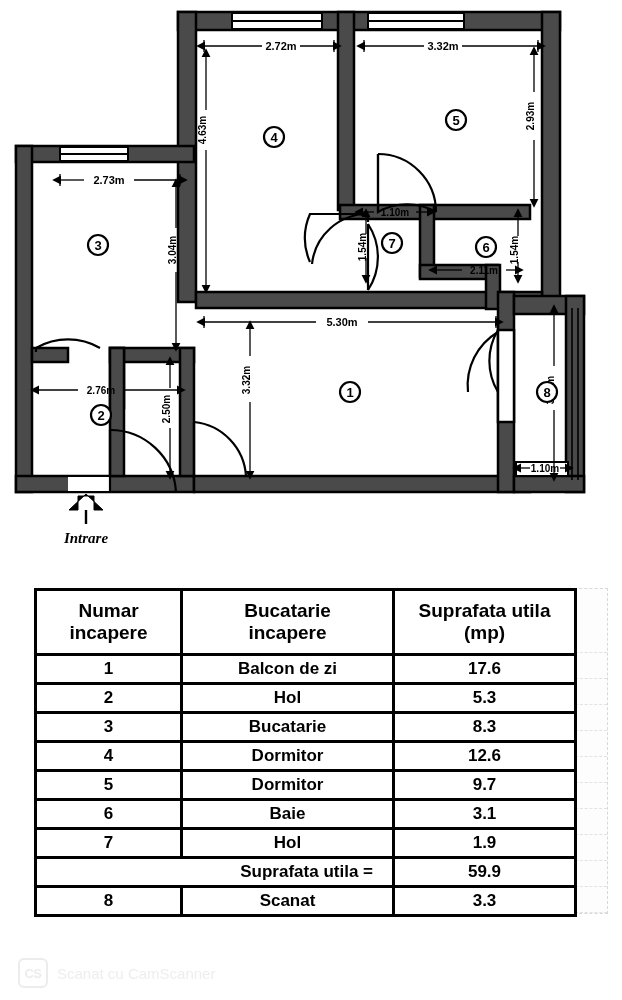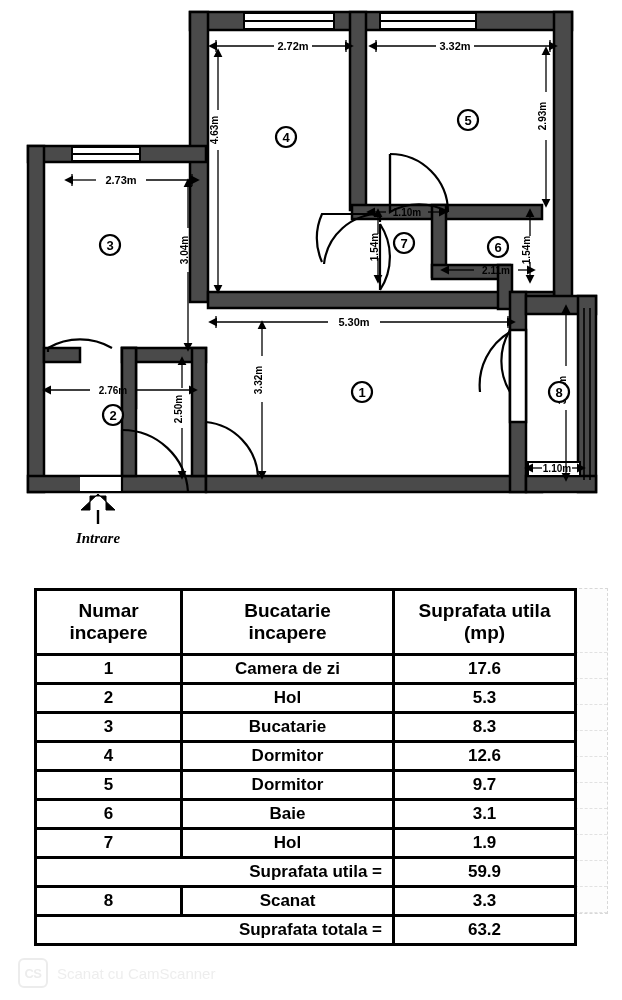--- a/index.html
+++ b/index.html
@@ -9,21 +9,21 @@
   }
   body {
     width: 622px;
     height: 1000px;
     position: relative;
     font-family: "Liberation Sans", sans-serif;
     overflow: hidden;
   }
   #plan-wrap {
     position: absolute;
-    left: 12px; top: 0;
+    left: 0; top: 0;
     width: 494px;
     height: 560px;
   }
   #plan-svg { display: block; }
 
   
   #table-wrap {
     position: absolute;
     left: 34px;
     top: 588px;
@@ -393,21 +393,21 @@
         </th>
         <th>
           <div>Suprafata utila</div>
           <div>(mp)</div>
         </th>
       </tr>
     </thead>
     <tbody>
       <tr>
         <td>1</td>
-        <td>Camera de zi</td>
+        <td>Balcon de zi</td>
         <td>17.6</td>
       </tr>
       <tr>
         <td>2</td>
         <td>Hol</td>
         <td>5.3</td>
       </tr>
       <tr>
         <td>3</td>
         <td>Bucatarie</td>
@@ -427,31 +427,27 @@
         <td>6</td>
         <td>Baie</td>
         <td>3.1</td>
       </tr>
       <tr>
         <td>7</td>
         <td>Hol</td>
         <td>1.9</td>
       </tr>
       <tr>
-        <td colspan="2" style="text-align:right;padding-right:10px;">Suprafata utila =</td>
+        <td colspan="2" style="text-align:right;padding-right:19px;">Suprafata utila =</td>
         <td>59.9</td>
       </tr>
       <tr>
         <td>8</td>
         <td>Scanat</td>
         <td>3.3</td>
-      </tr>
-      <tr>
-        <td colspan="2" style="text-align:right;padding-right:10px;">Suprafata totala =</td>
-        <td>63.2</td>
       </tr>
     </tbody>
   </table>
 </div>
 
 <div id="watermark">
   <div id="cs-logo">CS</div>
   <div id="cs-text">Scanat cu CamScanner</div>
 </div>
 

